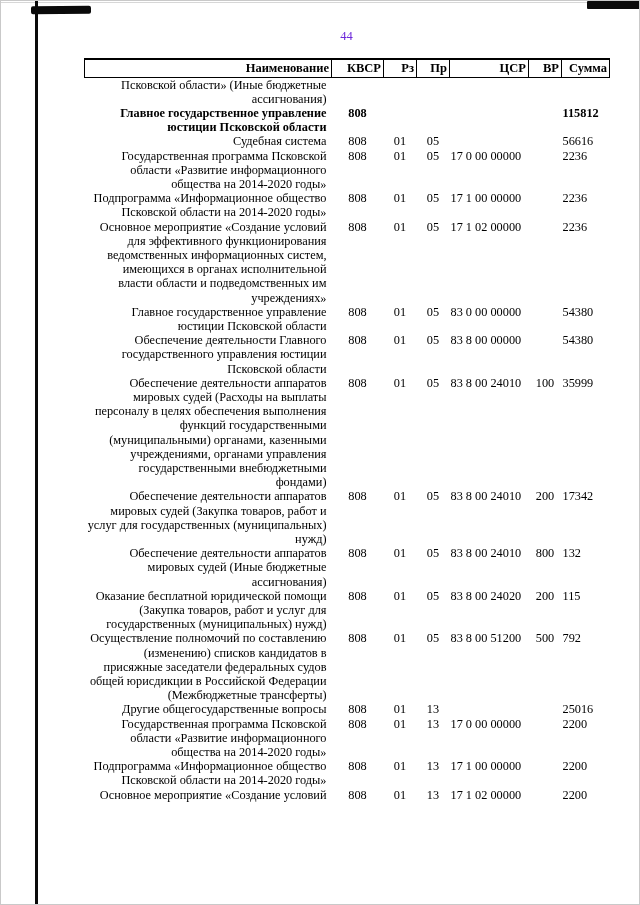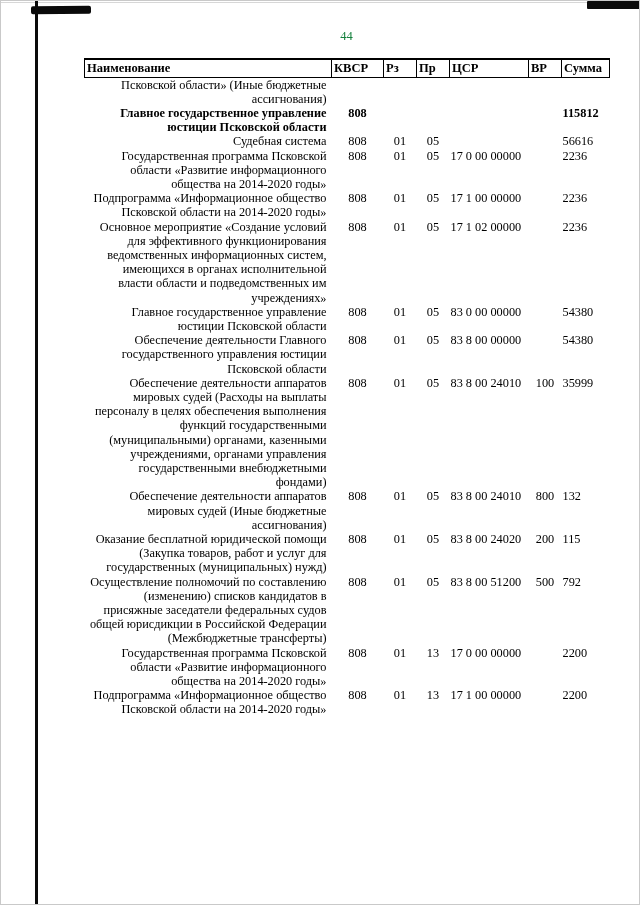--- a/index.html
+++ b/index.html
@@ -22,21 +22,21 @@
   .top-right   { left: 586px; top: 0px; width: 54px; height: 8px; border-radius: 1px; }
   .top-edge    { left: 0; top: 1px; width: 640px; height: 1px; background: #d7d7d7; }
 
   .page-number {
     position: absolute;
     top: 28px;
     left: 83px;
     width: 525px;
     text-align: center;
     font-size: 12.5px;
-    color: #15803d;
+    color: #6d28d9;
   }
 
   table.budget-table {
     position: absolute;
     top: 57px;
     left: 83px;
     width: 525px;
     border-collapse: collapse;
     table-layout: fixed;
     font-size: 12.3px;
@@ -50,21 +50,21 @@
   col.c-pr   { width: 33px; }
   col.c-csr  { width: 79px; }
   col.c-vr   { width: 33px; }
   col.c-sum  { width: 48px; }
 
   thead th {
     border: 1px solid #000;
     border-top: 2.5px solid #000;
     font-weight: bold;
     font-size: 12.5px;
-    text-align: left;
+    text-align: right;
     vertical-align: middle;
     height: 18px;
     padding: 1px 2px;
     background: #fff;
   }
 
   tbody td {
     vertical-align: top;
     padding: 0 1px;
   }
@@ -197,20 +197,29 @@
     <tr>
       <td class="c-name">Обеспечение деятельности аппаратов мировых судей (Расходы на выплаты персоналу в целях обеспечения выполнения функций государственными (муниципальными) органами, казенными учреждениями, органами управления государственными внебюджетными фондами)</td>
       <td class="c-kvsr">808</td>
       <td class="c-rz">01</td>
       <td class="c-pr">05</td>
       <td class="c-csr">83 8 00 24010</td>
       <td class="c-vr">100</td>
       <td class="c-sum">35999</td>
     </tr>
 
+    <tr>
+      <td class="c-name">Обеспечение деятельности аппаратов мировых судей (Закупка товаров, работ и услуг для государственных (муниципальных) нужд)</td>
+      <td class="c-kvsr">808</td>
+      <td class="c-rz">01</td>
+      <td class="c-pr">05</td>
+      <td class="c-csr">83 8 00 24010</td>
+      <td class="c-vr">200</td>
+      <td class="c-sum">17342</td>
+    </tr>
 
     <tr>
       <td class="c-name">Обеспечение деятельности аппаратов мировых судей (Иные бюджетные ассигнования)</td>
       <td class="c-kvsr">808</td>
       <td class="c-rz">01</td>
       <td class="c-pr">05</td>
       <td class="c-csr">83 8 00 24010</td>
       <td class="c-vr">800</td>
       <td class="c-sum">132</td>
     </tr>
@@ -228,20 +237,29 @@
     <tr>
       <td class="c-name">Осуществление полномочий по составлению (изменению) списков кандидатов в присяжные заседатели федеральных судов общей юрисдикции в Российской Федерации (Межбюджетные трансферты)</td>
       <td class="c-kvsr">808</td>
       <td class="c-rz">01</td>
       <td class="c-pr">05</td>
       <td class="c-csr">83 8 00 51200</td>
       <td class="c-vr">500</td>
       <td class="c-sum">792</td>
     </tr>
 
+    <tr>
+      <td class="c-name">Другие общегосударственные вопросы</td>
+      <td class="c-kvsr">808</td>
+      <td class="c-rz">01</td>
+      <td class="c-pr">13</td>
+      <td class="c-csr"></td>
+      <td class="c-vr"></td>
+      <td class="c-sum">25016</td>
+    </tr>
 
     <tr>
       <td class="c-name">Государственная программа Псковской области «Развитие информационного общества на 2014-2020 годы»</td>
       <td class="c-kvsr">808</td>
       <td class="c-rz">01</td>
       <td class="c-pr">13</td>
       <td class="c-csr">17 0 00 00000</td>
       <td class="c-vr"></td>
       <td class="c-sum">2200</td>
     </tr>
@@ -249,16 +267,25 @@
     <tr>
       <td class="c-name">Подпрограмма «Информационное общество Псковской области на 2014-2020 годы»</td>
       <td class="c-kvsr">808</td>
       <td class="c-rz">01</td>
       <td class="c-pr">13</td>
       <td class="c-csr">17 1 00 00000</td>
       <td class="c-vr"></td>
       <td class="c-sum">2200</td>
     </tr>
 
+    <tr>
+      <td class="c-name">Основное мероприятие «Создание условий</td>
+      <td class="c-kvsr">808</td>
+      <td class="c-rz">01</td>
+      <td class="c-pr">13</td>
+      <td class="c-csr">17 1 02 00000</td>
+      <td class="c-vr"></td>
+      <td class="c-sum">2200</td>
+    </tr>
   </tbody>
   </table>
 
 </div>
 
 </body></html>

